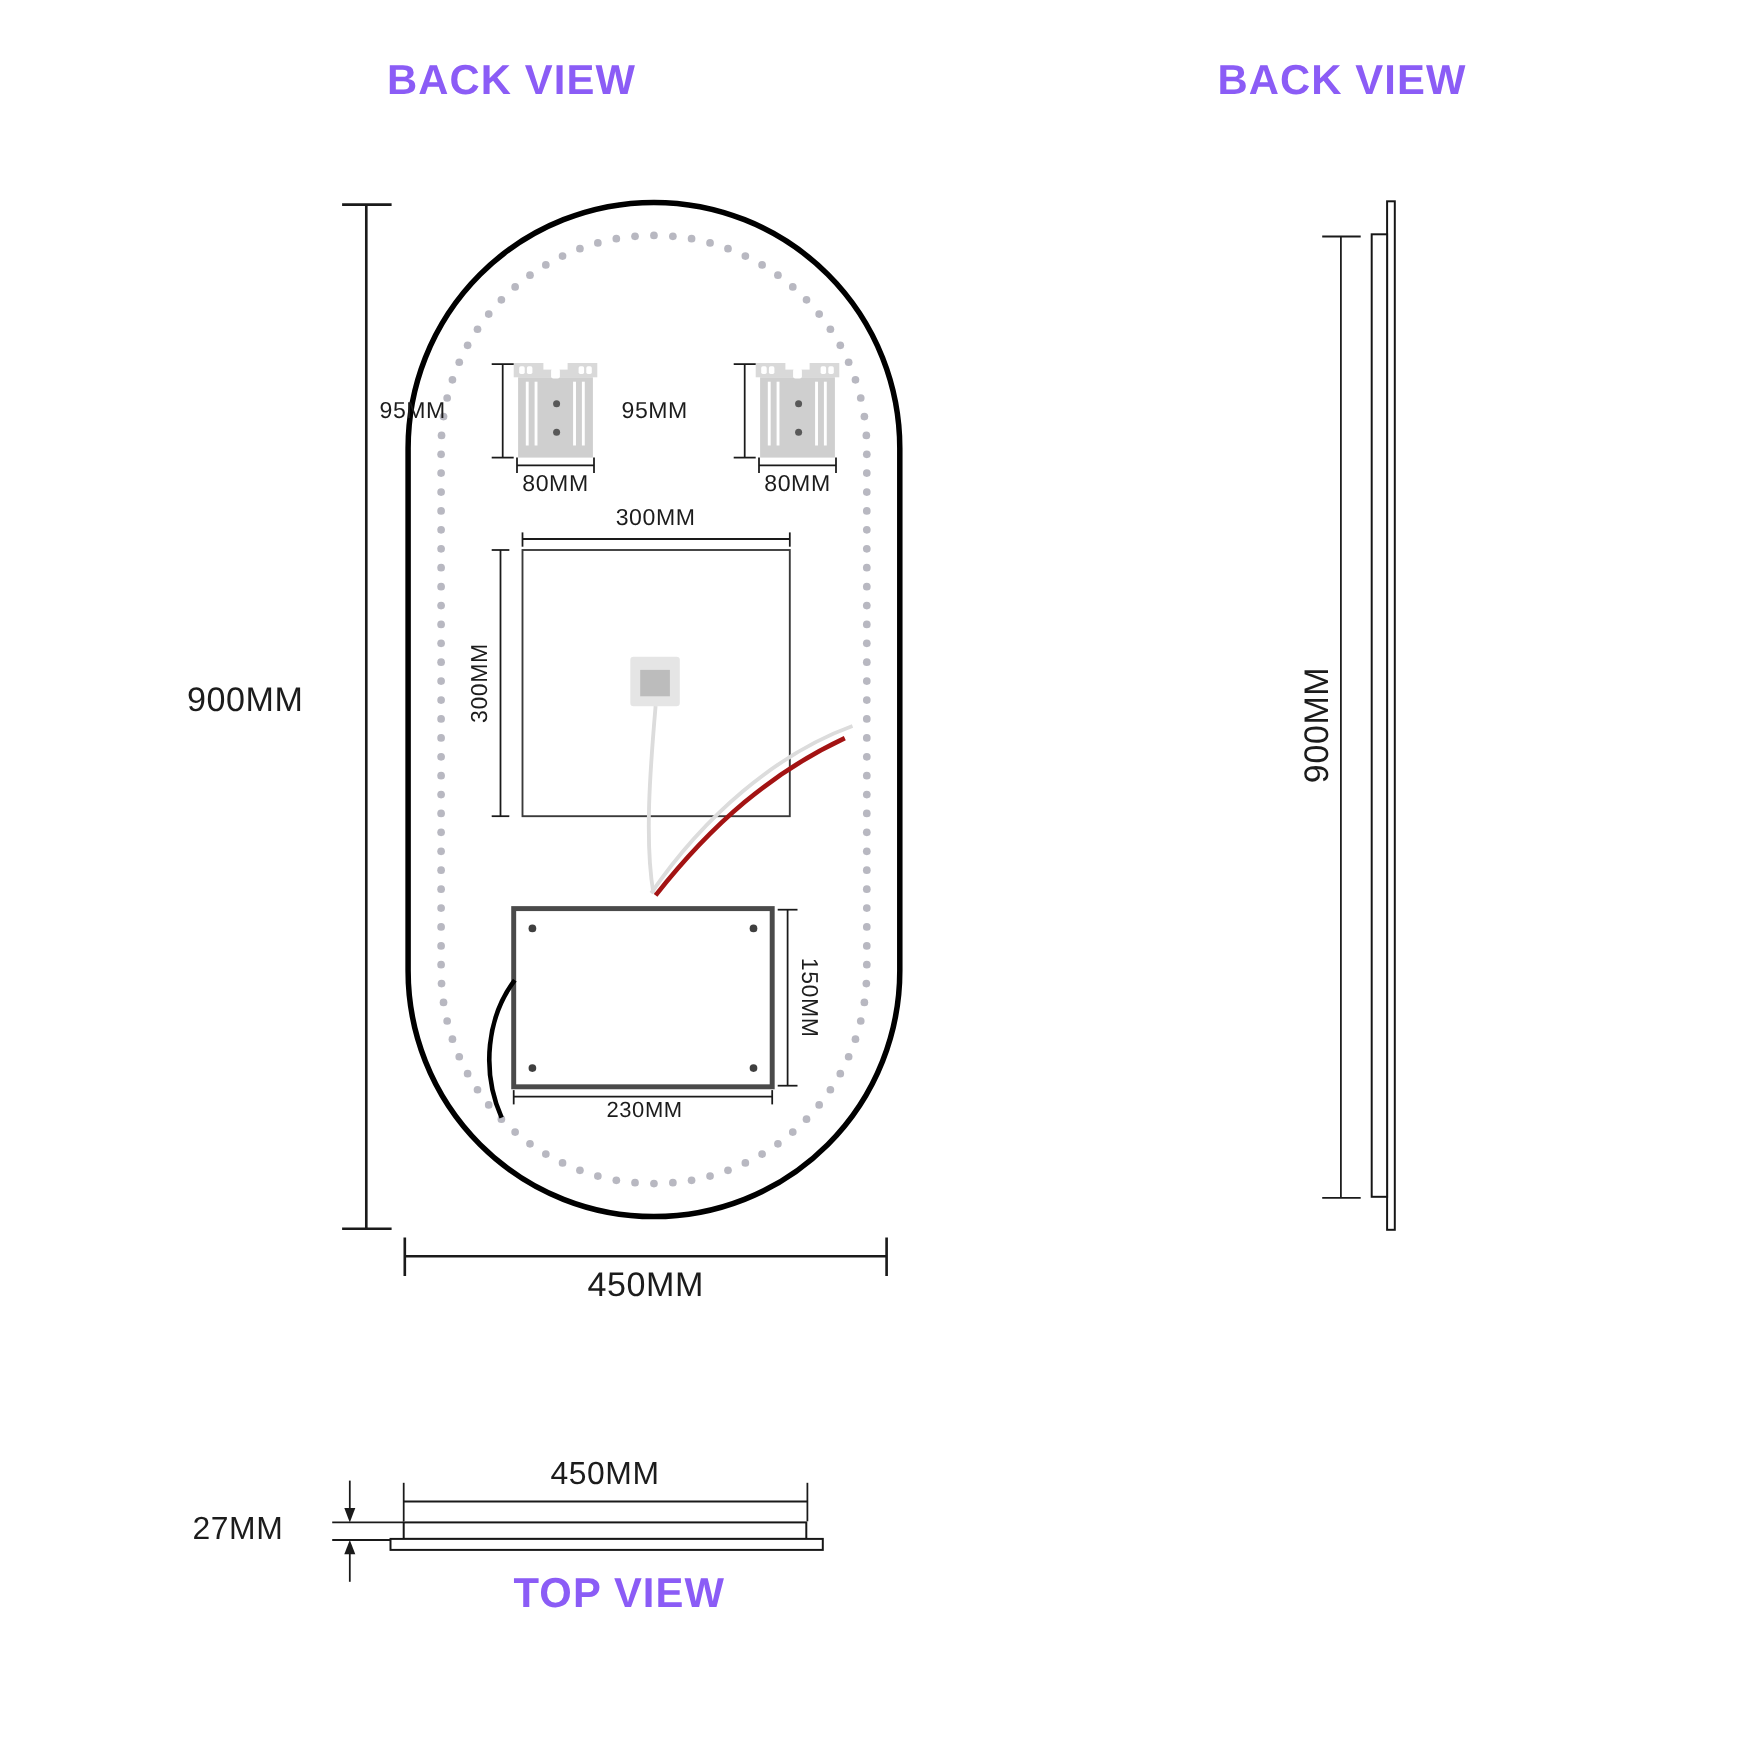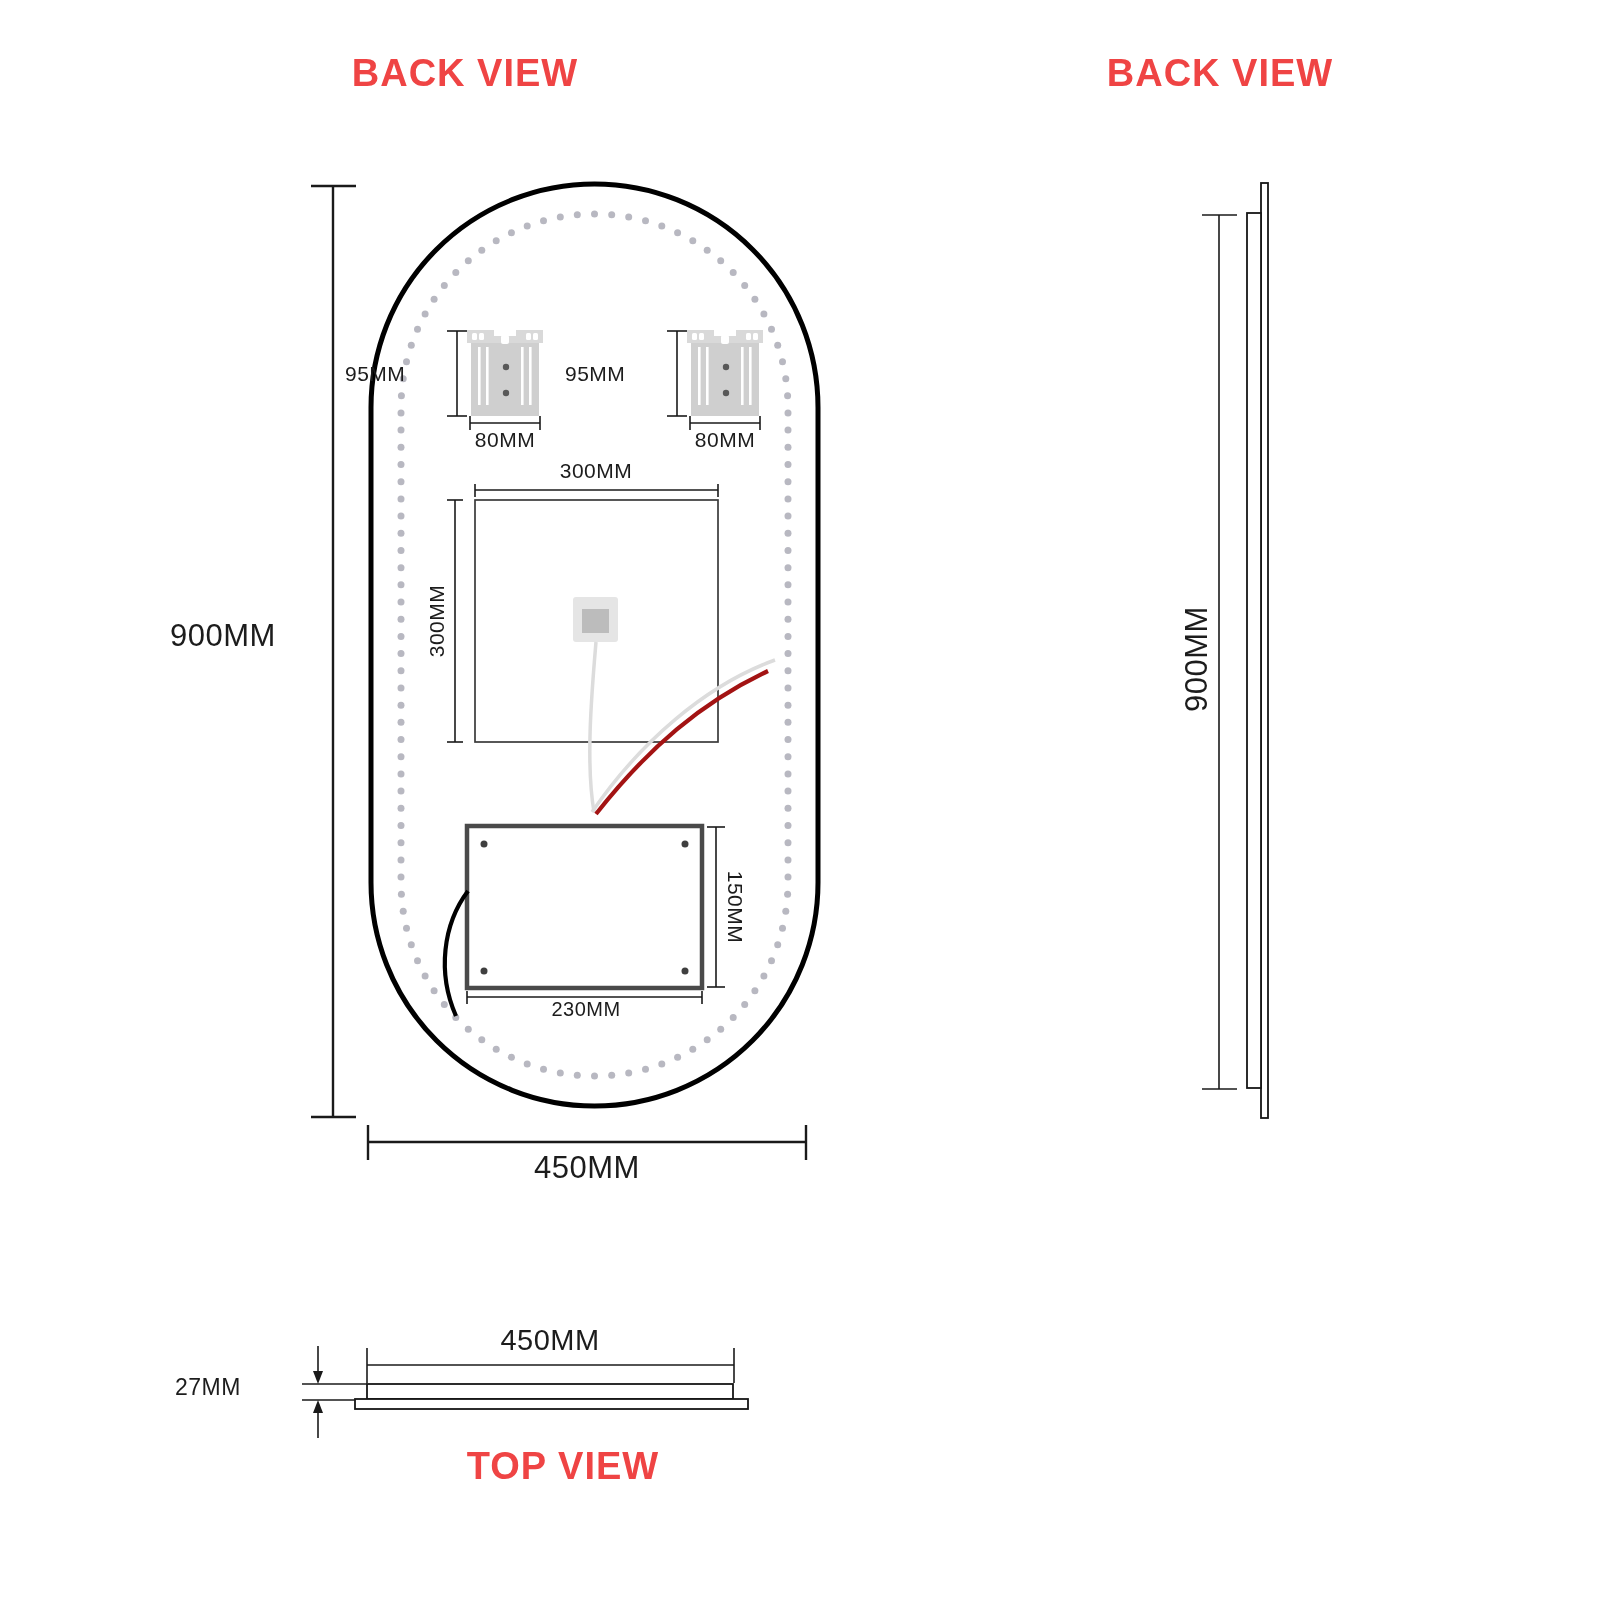--- a/index.html
+++ b/index.html
@@ -3,21 +3,21 @@
 <meta charset="utf-8">
 <style>
   html,body{margin:0;padding:0;background:#fff;}
   .canvas{position:relative;width:1600px;height:1600px;background:#fff;overflow:hidden;
           font-family:"Liberation Sans",sans-serif;color:#111;}
   svg{position:absolute;left:0;top:0;}
   .lbl{position:absolute;color:#1c1c1c;letter-spacing:.5px;white-space:nowrap;}
   .dimtxt{font-size:31px;}
   .dimtxt-sm{font-size:21px;}
   .dimtxt-md{font-size:20px;}
-  .title{font-size:38px;font-weight:700;letter-spacing:1px;color:#ef4444;}
+  .title{font-size:38px;font-weight:700;letter-spacing:1px;color:#8b5cf6;}
   .center{text-align:center;}
   .right{text-align:left;}
   .rot-ccw{transform:rotate(-90deg);transform-origin:center center;}
   .rot-cw{transform:rotate(90deg);transform-origin:center center;}
   .dim{stroke:#1a1a1a;stroke-width:1.6;fill:none;}
   .dim2{stroke:#1a1a1a;stroke-width:2.4;fill:none;}
   .outline{stroke:#000;stroke-width:5;fill:#fff;}
   .thin{stroke:#161616;stroke-width:1.8;fill:#fff;}
   .sq{stroke:#3a3a3a;stroke-width:1.7;fill:none;}
 </style>
@@ -299,16 +299,16 @@
 
   <div class="lbl dimtxt-sm center" style="left:496px;top:459px;width:200px;">300MM</div>
   <div class="lbl dimtxt-sm center rot-ccw" style="left:388px;top:608px;width:100px;height:26px;">300MM</div>
 
   <div class="lbl dimtxt-sm center rot-cw" style="left:684px;top:894px;width:100px;height:26px;">150MM</div>
   <div class="lbl dimtxt-md center" style="left:486px;top:998px;width:200px;">230MM</div>
 
   <div class="lbl dimtxt center rot-ccw" style="left:1126px;top:642px;width:140px;height:34px;">900MM</div>
 
   <div class="lbl dimtxt center" style="left:450px;top:1324px;width:200px;font-size:29px;">450MM</div>
-  <div class="lbl dimtxt right" style="left:175px;top:1374px;width:128px;font-size:23px;">27MM</div>
-  <div class="lbl title center" style="left:388px;top:1428px;width:350px;margin-top:17px;">TOP VIEW</div>
+  <div class="lbl dimtxt right" style="left:175px;top:1374px;width:128px;font-size:29px;">27MM</div>
+  <div class="lbl title center" style="left:388px;top:1428px;width:350px;">TOP VIEW</div>
 
 </div>
 
 </body></html>

